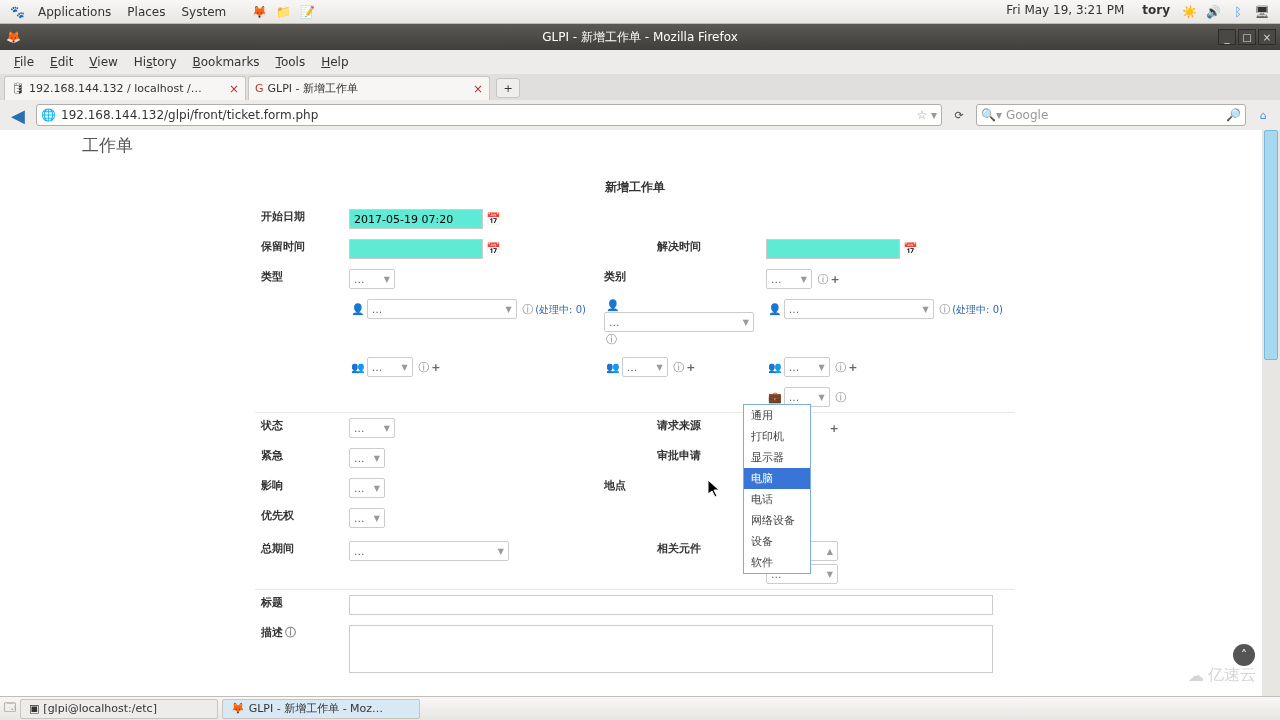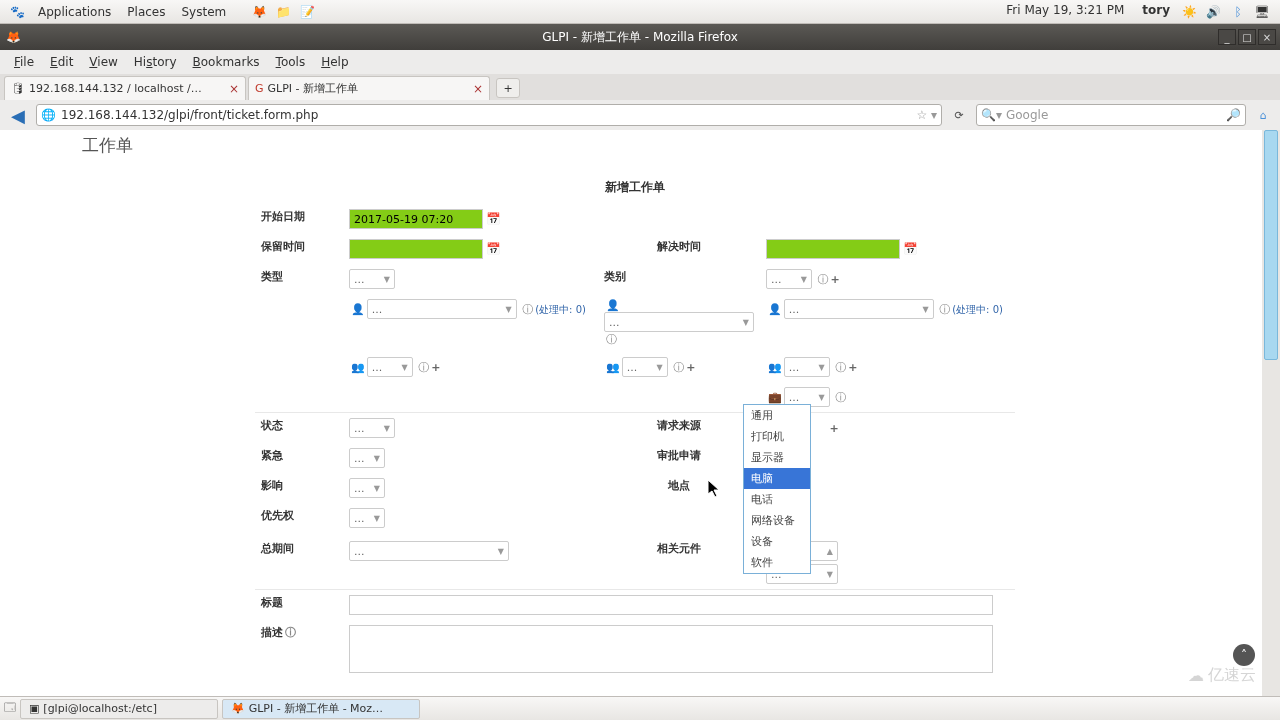--- a/index.html
+++ b/index.html
@@ -32,21 +32,21 @@
 .scrollbar .track{position:absolute;top:0;bottom:0;left:0;right:0;background:#e8e6e3}
 .scrollbar .thumb{position:absolute;top:0;left:2px;right:2px;height:230px;background:#a8d8f0;border:1px solid #7ab8db;border-radius:2px}
 .page{margin-left:70px;width:1130px;position:relative}
 .tabhead{font-size:17px;color:#555;padding:4px 0 0 12px}
 .form{margin:14px auto 0;width:760px}
 .formtitle{background:#fff;text-align:center;font-weight:bold;padding:8px 0;font-size:12px;color:#333}
 table.ft{width:100%;border-collapse:collapse}
 table.ft td{padding:5px 6px;vertical-align:top;font-size:11px}
 .lbl{font-weight:bold;color:#333;text-align:left;width:88px}
 .sechead{text-align:center;font-weight:bold;font-size:11px;background:#fff;border-top:1px solid #eee}
-.txtinput{height:20px;border:1px solid #ccc;background:#84cc16;padding:0 4px;font-size:11px}
+.txtinput{height:20px;border:1px solid #ccc;background:#5eead4;padding:0 4px;font-size:11px}
 .dd{display:inline-flex;align-items:center;height:20px;border:1px solid #ccc;background:#fff;border-radius:2px;padding:0 4px;font-size:11px;color:#666}
 .dd .car{margin-left:auto;color:#999;font-size:8px;padding-left:4px}
 .dd.sm{width:46px}.dd.md{width:60px}.dd.lg{width:150px}.dd.xl{width:160px}
 .ico2{color:#888;font-size:11px;margin:0 2px}
 .plus{color:#666;font-weight:bold}
 .proc{color:#36a;font-size:10px}
 .addbtn{background:#fec95c;border:1px solid #e0a030;padding:3px 8px;font-size:11px;color:#333}
 .cal{color:#888;font-size:12px}
 .dropdown{position:absolute;width:68px;background:#fff;border:1px solid #7ab0d8;font-size:11px;z-index:100}
 .dropdown div{padding:3px 7px;color:#444}
@@ -218,21 +218,21 @@
                 </span></td>
         <td class="lbl" style="text-align:center">审批申请</td>
         <td></td>
       </tr>
       <tr>
         <td class="lbl">影响</td>
         <td><span class="dd" style="width:36px">
                   <span>...</span>
                   <span class="car">▼</span>
                 </span></td>
-        <td class="lbl" style="text-align:center">地点</td>
+        <td class="lbl" style="text-align:left">地点</td>
         <td></td>
       </tr>
       <tr>
         <td class="lbl">优先权</td>
         <td><span class="dd" style="width:36px">
                   <span>...</span>
                   <span class="car">▼</span>
                 </span></td>
         <td></td>
         <td><button class="addbtn">添加</button></td>

